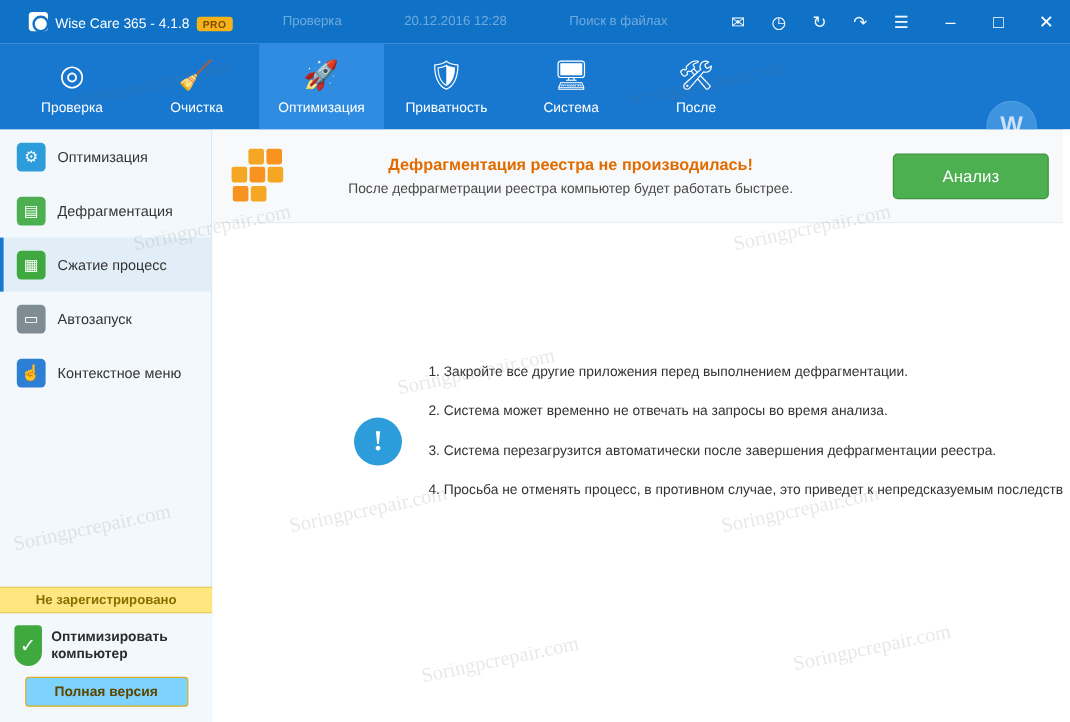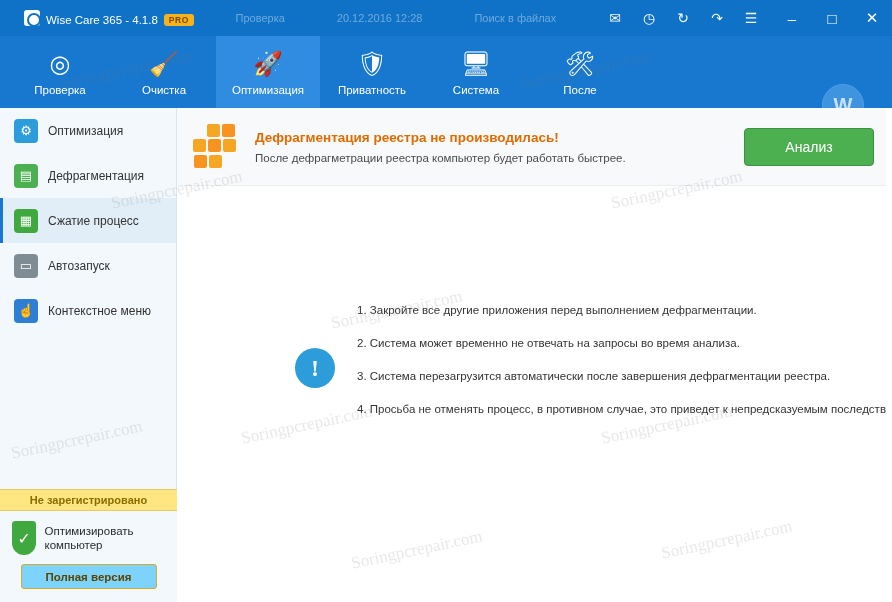--- a/index.html
+++ b/index.html
@@ -128,21 +128,21 @@
   .promo-body {
     display: flex; align-items: center; gap: 8px; padding: 10px 10px 0 12px;
   }
   .shield {
     width: 30px; height: 34px;
     background: #3fa93f; color: #ffffff;
     display: flex; align-items: center; justify-content: center;
     font-size: 16px;
     border-radius: 4px 4px 14px 14px;
   }
-  .promo-text { font-size: 11.5px; color: #2b2b2b; line-height: 14px; }
+  .promo-text { font-size: 11.5px; color: #2b2b2b; line-height: 14px; font-weight: bold; }
   .promo-btn {
     margin: 9px auto 0 auto;
     width: 136px; height: 25px;
     background: #7dd3fc; border: 1px solid #d9ad1f;
     border-radius: 3px;
     display: flex; align-items: center; justify-content: center;
     font-size: 11.5px; font-weight: bold; color: #5c4500;
     cursor: pointer;
   }
 
@@ -158,21 +158,21 @@
     height: 78px; background: #f7f9fb;
     border-bottom: 1px solid #e8edf1;
     display: flex; align-items: center;
     padding: 0 18px 0 16px;
   }
   .banner-ico {
     width: 46px; height: 46px; position: relative; flex: none; margin-right: 16px;
   }
   .sq { position: absolute; width: 13px; height: 13px; background: #f5a623; border-radius: 2px; }
   .sq.s2 { background: #f7931e; }
-  .banner-txt { flex: 1; }
+  .banner-txt { flex: 1; text-align: center; }
   .banner-title {
     color: #e06c00; font-size: 13.5px; font-weight: bold; margin-bottom: 7px;
   }
   .banner-sub { color: #4a4a4a; font-size: 11.5px; }
   .analyze-btn {
     width: 130px; height: 38px; border-radius: 4px;
     background: #4caf50; color: #ffffff;
     display: flex; align-items: center; justify-content: center;
     font-size: 14px; cursor: pointer;
     border: 1px solid #3d9140;

